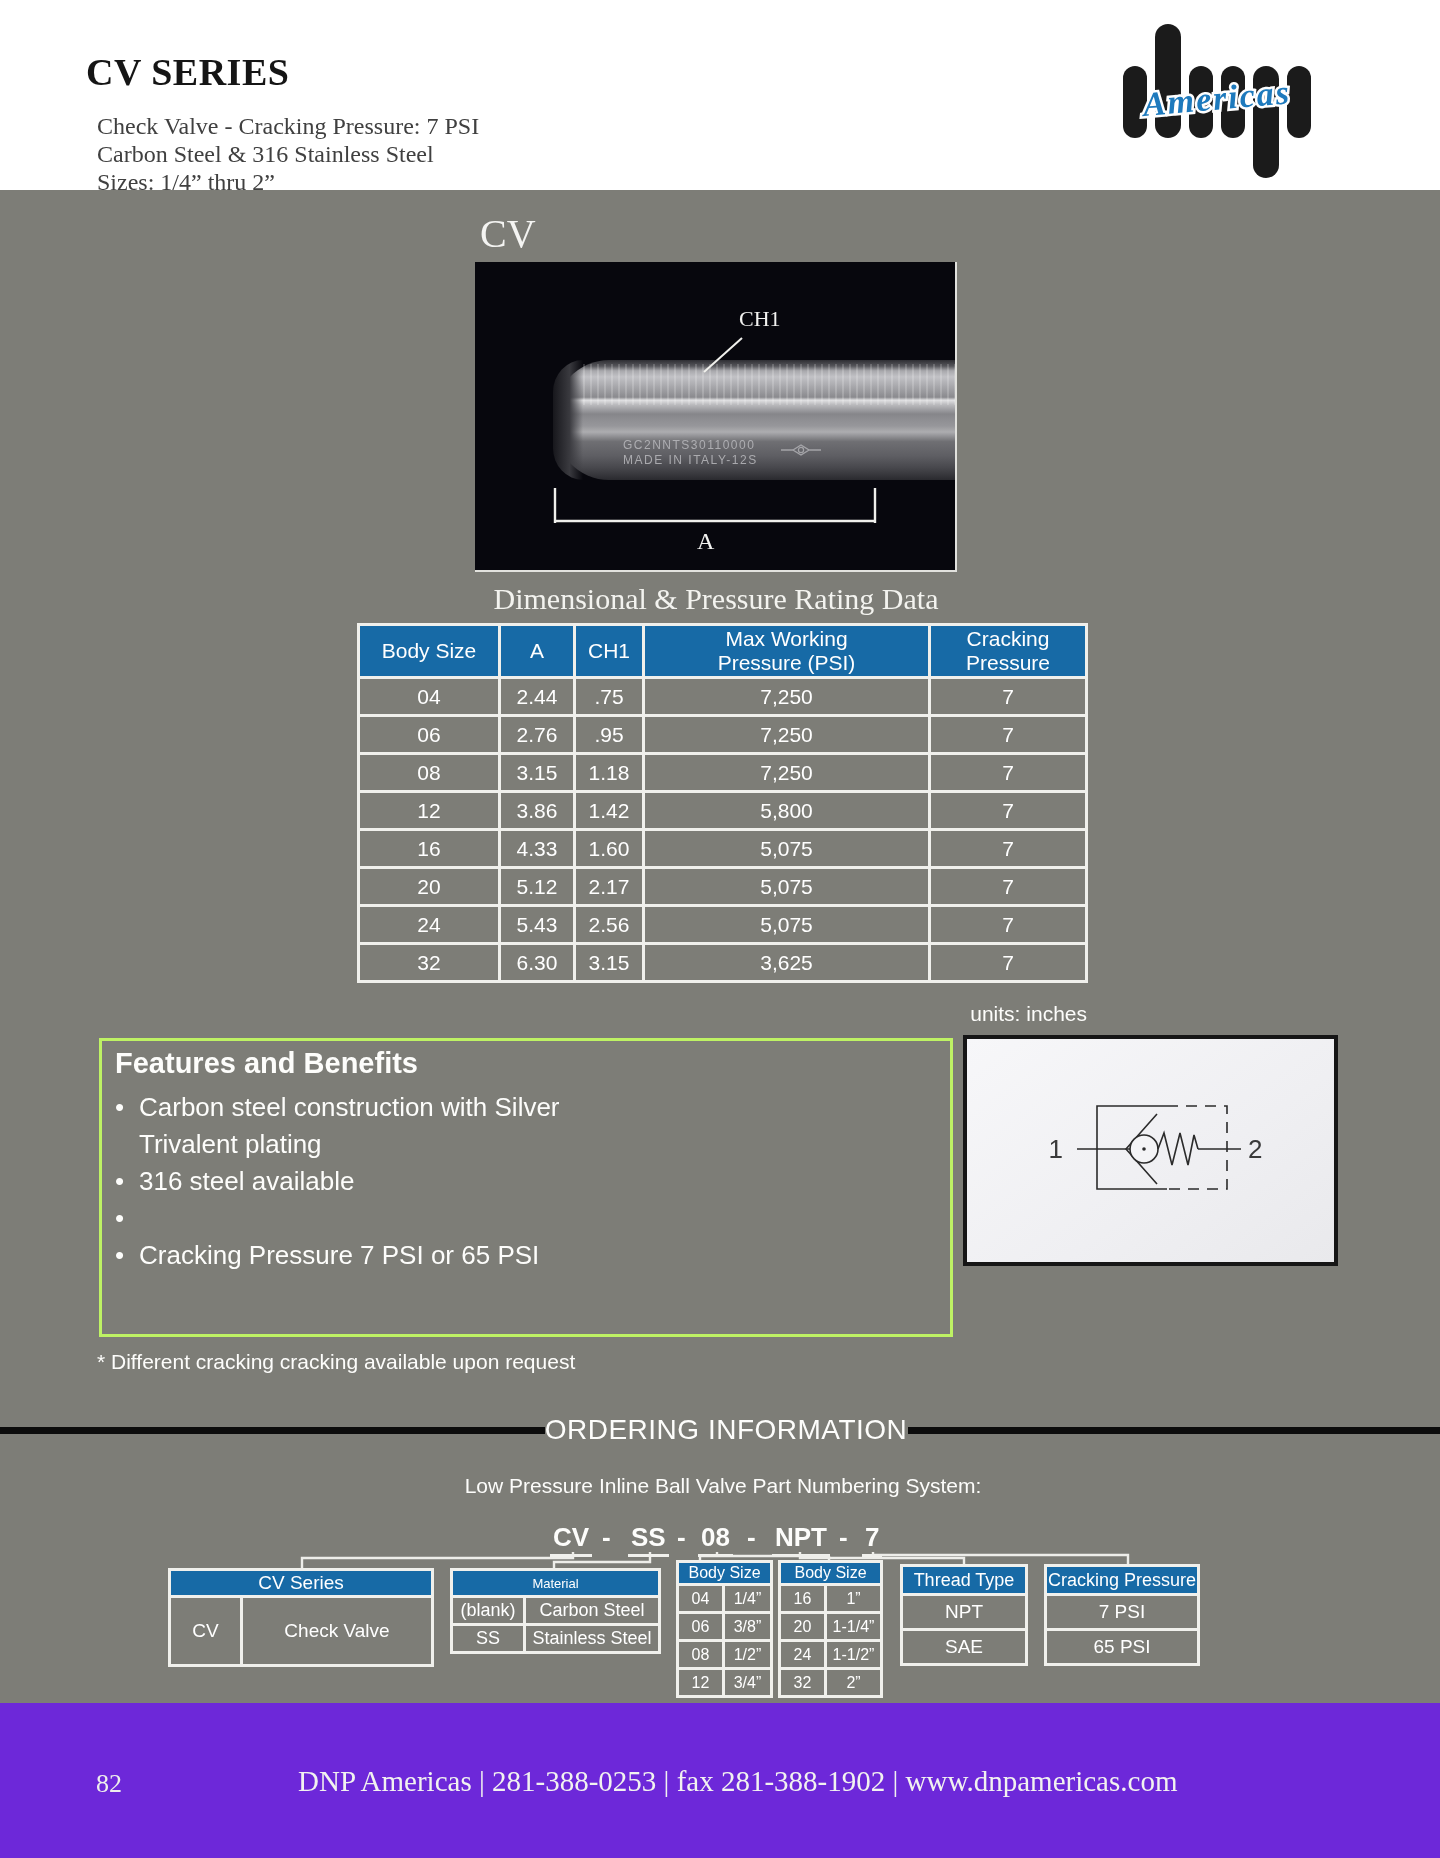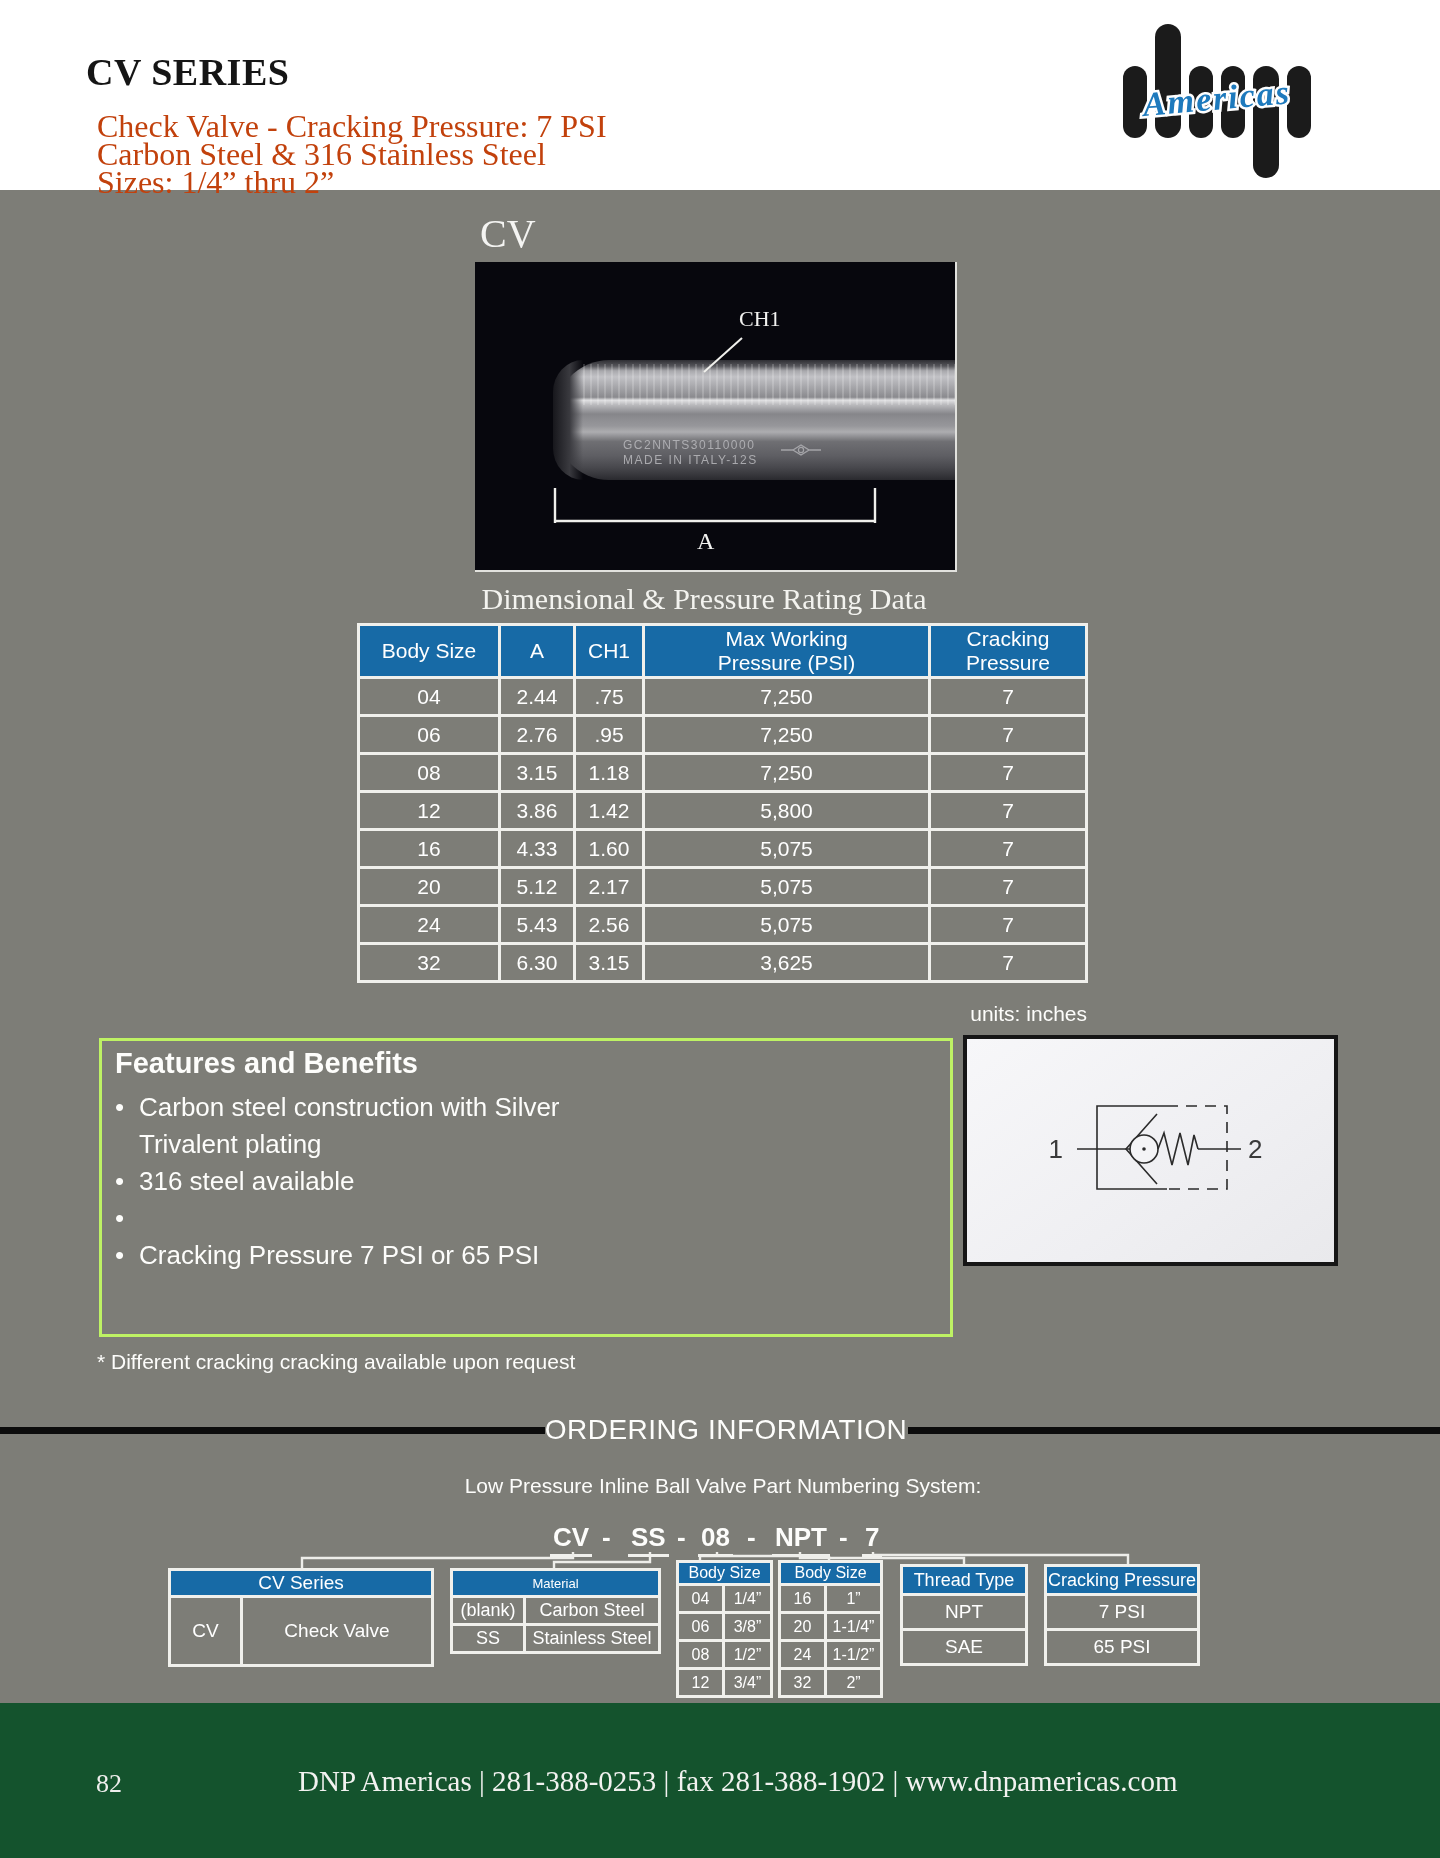--- a/index.html
+++ b/index.html
@@ -4,22 +4,22 @@
 <style>
   html,body{margin:0;padding:0;background:#555;}
   #page{position:relative;width:1440px;height:1858px;background:#7d7d77;overflow:hidden;
         font-family:"Liberation Sans",sans-serif;}
   .abs{position:absolute;}
 
   
   .header{left:0;top:0;width:1440px;height:190px;background:#ffffff;}
   .doc-title{left:86px;top:50px;font-family:"Liberation Serif",serif;font-weight:bold;
              font-size:38px;color:#151515;letter-spacing:.5px;}
-  .doc-sub{left:97px;top:112px;font-family:"Liberation Serif",serif;font-size:32px;
-           color:#c2410c;line-height:28px;}
+  .doc-sub{left:97px;top:112px;font-family:"Liberation Serif",serif;font-size:24px;
+           color:#404040;line-height:28px;}
   .logo-svg{left:1118px;top:14px;}
 
   
   .photo-label{left:480px;top:210px;font-family:"Liberation Serif",serif;font-size:40px;color:#f4f4f2;}
   .photo-box{left:475px;top:262px;width:480px;height:308px;background:#07070d;
              border-right:2px solid #e2e2de;border-bottom:2px solid #e2e2de;overflow:hidden;}
   .valve{position:absolute;left:78px;top:98px;width:402px;height:120px;
          border-radius:58px 0 0 58px / 62px 0 0 62px;
          background:linear-gradient(180deg,#2e2e33 0%,#55555a 5%,#a8a8ac 9%,#c2c2c6 14%,
            #9b9b9f 26%,#8a8a8e 31%,#e0e0e2 33.5%,#bcbcbf 37%,#86868a 45%,#97979b 55%,
@@ -32,21 +32,21 @@
   .engraving{position:absolute;left:148px;top:176px;font-family:Liberation Sans, sans-serif;
              font-size:12px;color:#b9b9bd;letter-spacing:1.5px;line-height:15px;opacity:.85;}
   .flow-sym{position:absolute;left:306px;top:181px;opacity:.75;}
   .ch1-label{position:absolute;left:264px;top:44px;font-family:"Liberation Serif",serif;
              font-size:22px;color:#f2f2f0;}
   .photo-overlay{position:absolute;left:0;top:0;}
   .dim-a{position:absolute;left:222px;top:266px;font-family:"Liberation Serif",serif;
          font-size:24px;color:#f2f2f0;}
 
   
-  .section-title{left:340px;top:582px;width:728px;text-align:center;
+  .section-title{left:352px;top:582px;width:728px;text-align:center;
                  font-family:"Liberation Serif",serif;font-size:30px;color:#f3f3ef;}
   table.dim{left:357px;top:623px;width:728px;border-collapse:collapse;table-layout:fixed;}
   table.dim th,table.dim td{border:3.5px solid #f0f0ec;color:#ffffff;text-align:center;
                  font-size:21px;padding:0;}
   table.dim th{background:#176aa6;height:50px;font-weight:normal;line-height:24px;}
   table.dim td{background:#7d7d77;height:35px;}
   .units-note{left:357px;top:1002px;width:730px;text-align:right;font-size:21px;color:#fdfdfb;}
 
   
   .features-box{left:99px;top:1038px;width:848px;height:293px;border:3px solid #bef264;}
@@ -71,21 +71,21 @@
   .pseg{top:1522px;font-size:26px;font-weight:bold;color:#fdfdfb;
         border-bottom:3px solid #f0f0ec;padding:0 3px 1px 3px;}
   .psep{top:1522px;font-size:26px;font-weight:bold;color:#fdfdfb;}
 
   table.mini{border-collapse:collapse;table-layout:fixed;}
   table.mini th,table.mini td{border:3px solid #f0f0ec;color:#ffffff;text-align:center;padding:0;}
   table.mini th{background:#176aa6;font-weight:normal;}
   table.mini td{background:#7d7d77;}
 
   
-  .footer{left:0;top:1703px;width:1440px;height:155px;background:#14532d;}
+  .footer{left:0;top:1703px;width:1440px;height:155px;background:#6d28d9;}
   .page-num{position:absolute;left:96px;top:66px;font-family:"Liberation Serif",serif;
             font-size:26px;color:#eeeeec;}
   .contact{position:absolute;left:298px;top:62px;font-family:"Liberation Serif",serif;
            font-size:29px;color:#f2f2f0;}
 </style>
 </head>
 <body>
 
 <div id="page">
 

